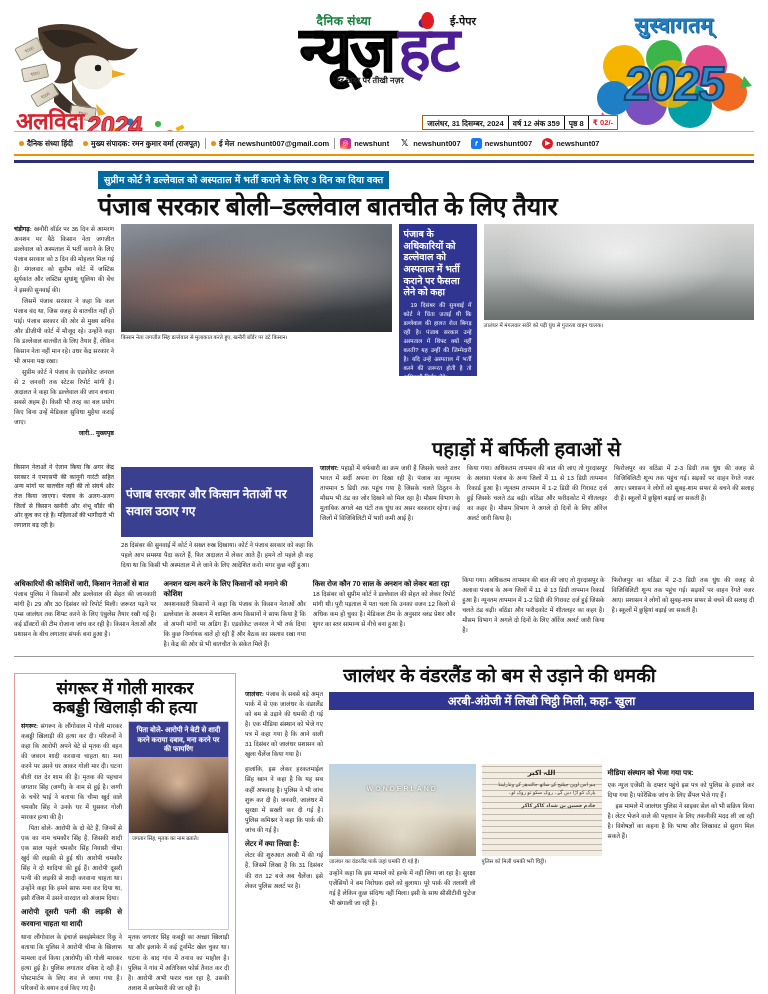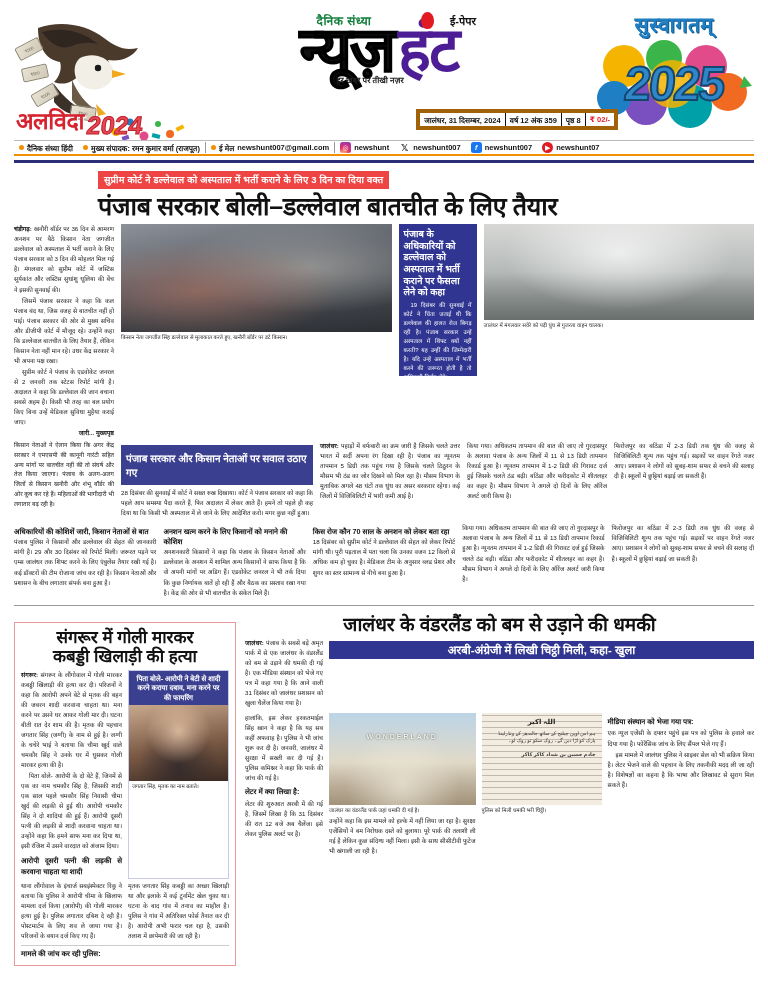--- a/index.html
+++ b/index.html
@@ -138,39 +138,39 @@
     letter-spacing: -2px;
     transform: skewX(-6deg);
     z-index: 3;
   }
 
   
   .datebar {
     position: absolute;
     right: 150px; bottom: 30px;
     display: flex; align-items: stretch;
-    border: 4px solid #a16207;
+    border: 1px solid #a16207;
     font-size: 7.5px; font-weight: 700; color: #111;
     background: #fff;
     z-index: 8;
     text-align: right;
   }
   .datebar span {
     padding: 1.5px 4px;
     border-right: 1px solid #111;
     white-space: nowrap;
   }
   .datebar span:last-child { border-right: none; }
   .price-hl { color: #e11b22; }
 
   
   .contactbar {
     position: absolute;
     left: 14px; right: 14px; bottom: 4px;
-    height: 16px;
+    height: 25px;
     border-top: 1px solid #bbb;
     border-bottom: 2px solid #f29100;
     display: flex; align-items: center;
     font-size: 7.5px; font-weight: 700; color: #111;
     background: #fff;
     z-index: 9;
   }
   .cb-seg { display: flex; align-items: center; gap: 3px; padding: 0 5px; }
   .cb-div { width: 1px; height: 11px; background: #999; }
   .bullet-o { width: 5px; height: 5px; border-radius: 50%; background: #f29100; flex: 0 0 5px; }
@@ -185,21 +185,21 @@
   .ic-yt { background: #e11b22; border-radius: 50%; }
 
   
   .rule-dark { height: 3px; background: #2b2f77; margin: 0 14px; }
   .rule-thin { height: 1px; background: #999; margin: 3px 14px; }
 
   
   .lead { padding: 6px 14px 0 14px; }
   .kicker {
     display: inline-block;
-    background: #ef4444;
+    background: #0369a1;
     color: #fff;
     font-size: 9.5px; font-weight: 700;
     padding: 2px 6px 3px 6px;
     letter-spacing: 0.2px;
     margin-left: 84px;
   }
   .lead-head {
     font-size: 25px; font-weight: 900; color: #111;
     letter-spacing: -0.3px;
     margin: 4px 0 5px 84px;
@@ -277,22 +277,22 @@
     margin-bottom: 3px;
   }
   .bluebox p {
     font-size: 5.8px; line-height: 1.55; text-align: justify;
     text-indent: 7px;
   }
 
   
   .strip {
     background: #3b3f8f; color: #fff;
-    font-size: 10px; font-weight: 700;
-    padding: 6px 5px;
+    font-size: 12px; font-weight: 700;
+    padding: 18px 5px;
     margin: 4px 0 3px 0;
   }
   .sub-h {
     font-size: 7.2px; font-weight: 800; color: #111;
     margin: 3px 0 1px 0;
   }
 
   
   .deck2 { padding: 4px 14px 0 14px; }
   .deck2-head-1 {
@@ -496,20 +496,21 @@
       </div>
 
       <div>
         <div class="photo fog" style="height:96px"></div>
         <div class="cap">जालंधर में मंगलवार सवेरे को पड़ी धुंध से गुजरता वाहन चालक।</div>
       </div>
     </div>
   </div>
 
   <div class="deck2" style="margin-left:418px;margin-top:-4px;">
+    <div class="deck2-head-1">पहाड़ों में बर्फिली हवाओं से</div>
   </div>
 
   <div style="padding:2px 14px 0 14px; display:grid; grid-template-columns: 100px 192px 1fr; gap:7px;">
 
     <div>
       <div class="body-txt" style="font-size:6px">
         <p class="noind">किसान नेताओं ने ऐलान किया कि अगर केंद्र सरकार ने एमएसपी की कानूनी गारंटी सहित अन्य मांगों पर बातचीत नहीं की तो संघर्ष और तेज किया जाएगा। पंजाब के अलग-अलग जिलों से किसान खनौरी और शंभू बॉर्डर की ओर कूच कर रहे हैं। महिलाओं की भागीदारी भी लगातार बढ़ रही है।</p>
       </div>
     </div>
 

